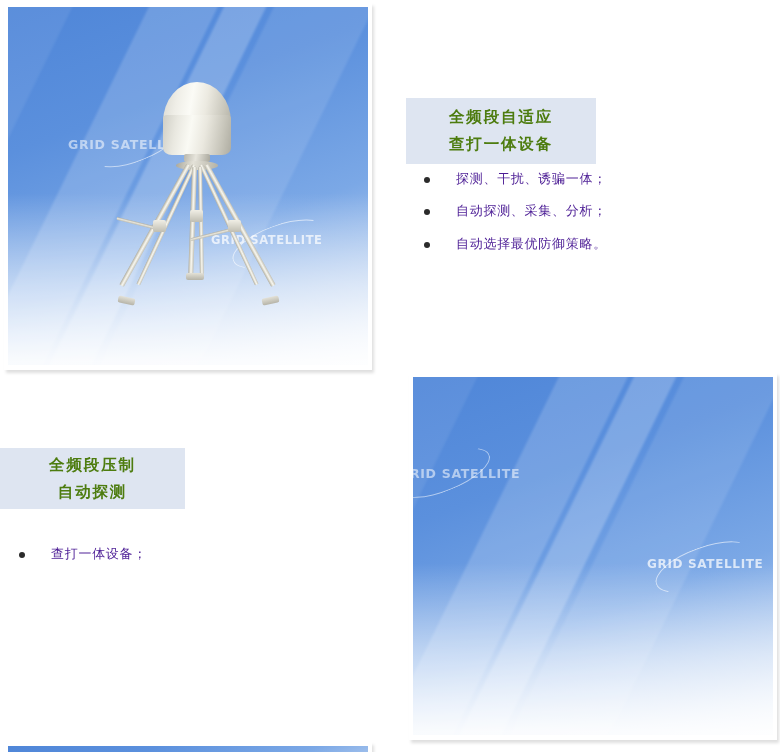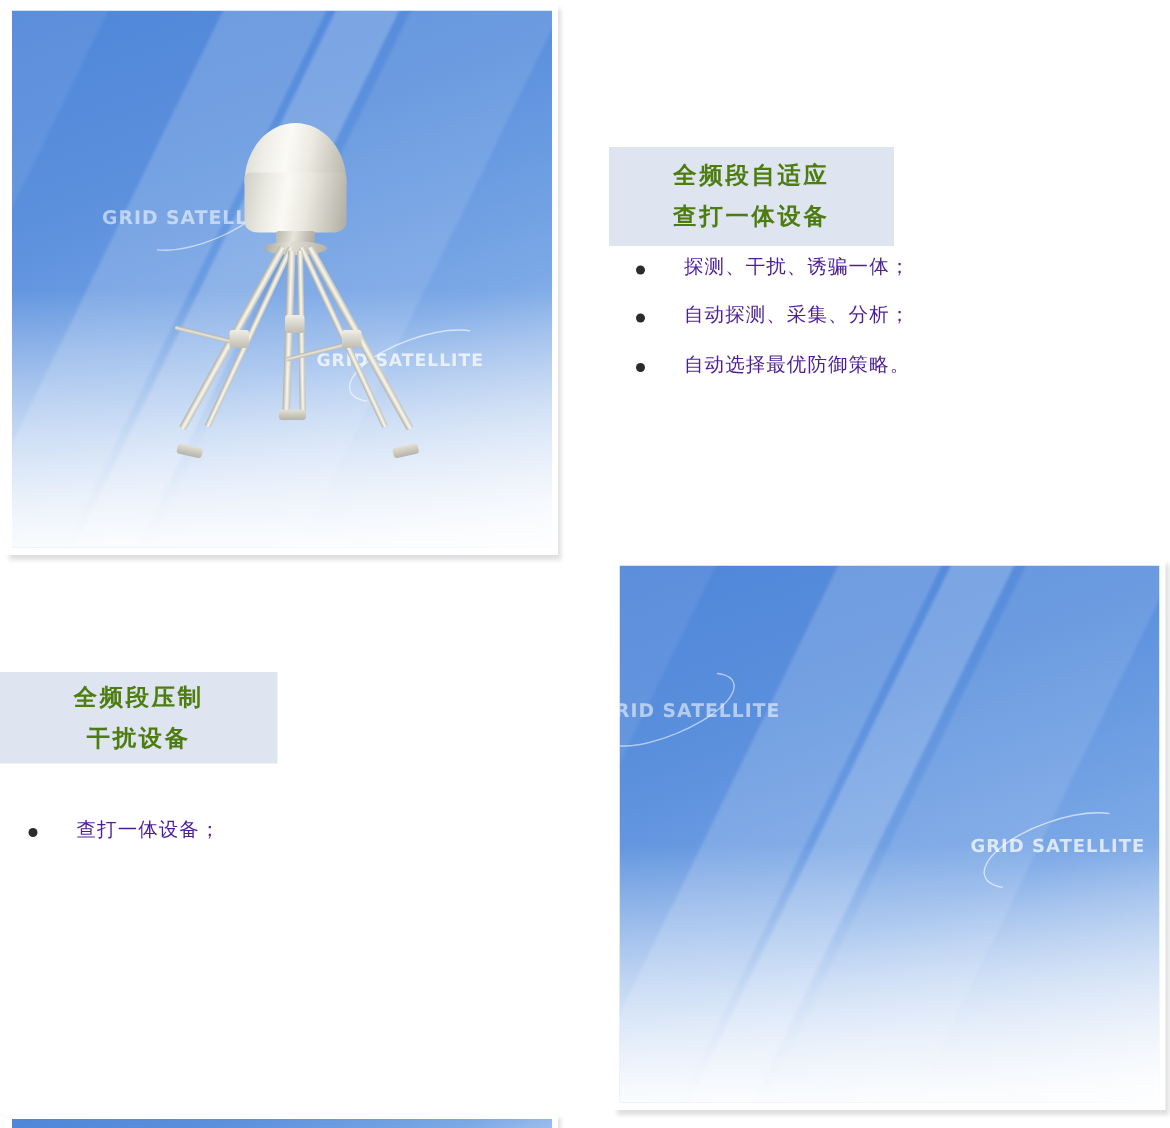--- a/index.html
+++ b/index.html
@@ -221,21 +221,21 @@
     <span class="bullet-text" style="margin-left:26px;">自动探测、采集、分析；</span>
   </li>
   <li class="bullet-item">
     <span class="bullet-dot"></span>
     <span class="bullet-text" style="margin-left:26px;">自动选择最优防御策略。</span>
   </li>
 </ul>
 
 <div class="title-box" style="left:0px; top:448px; width:185px; height:61px;">
   <div class="title-line">全频段压制</div>
-  <div class="title-line">干扰设备</div>
+  <div class="title-line">自动探测</div>
 </div>
 
 <ul class="bullet-list" style="left:19px; top:546px; width:360px;">
   <li class="bullet-item">
     <span class="bullet-dot"></span>
     <span class="bullet-text" style="margin-left:26px;">查打一体设备；</span>
   </li>
 </ul>
 
 <div class="photo-frame" id="jammer-frame" style="left:409px; top:373px; width:368px; height:367px; padding:4px;">

